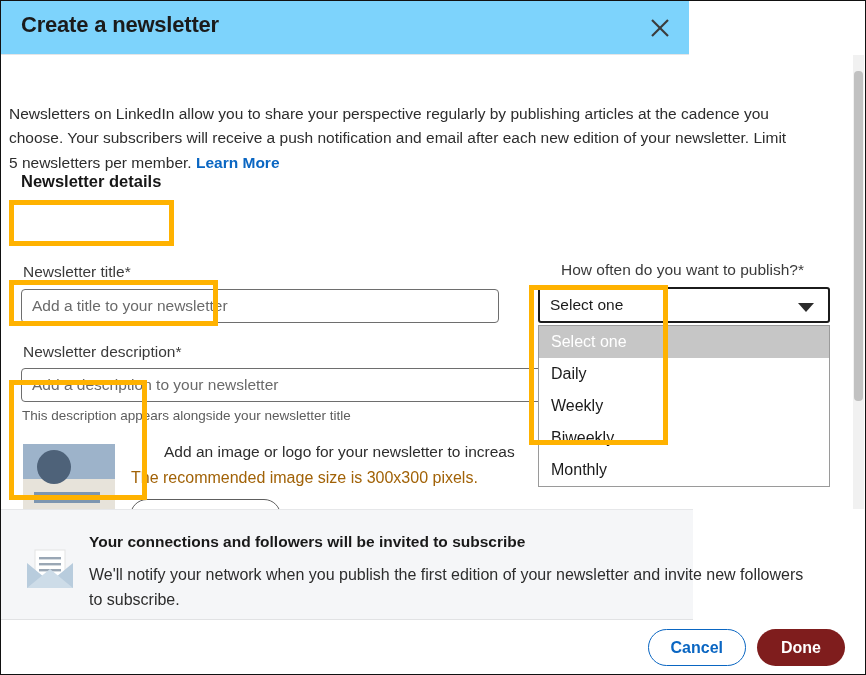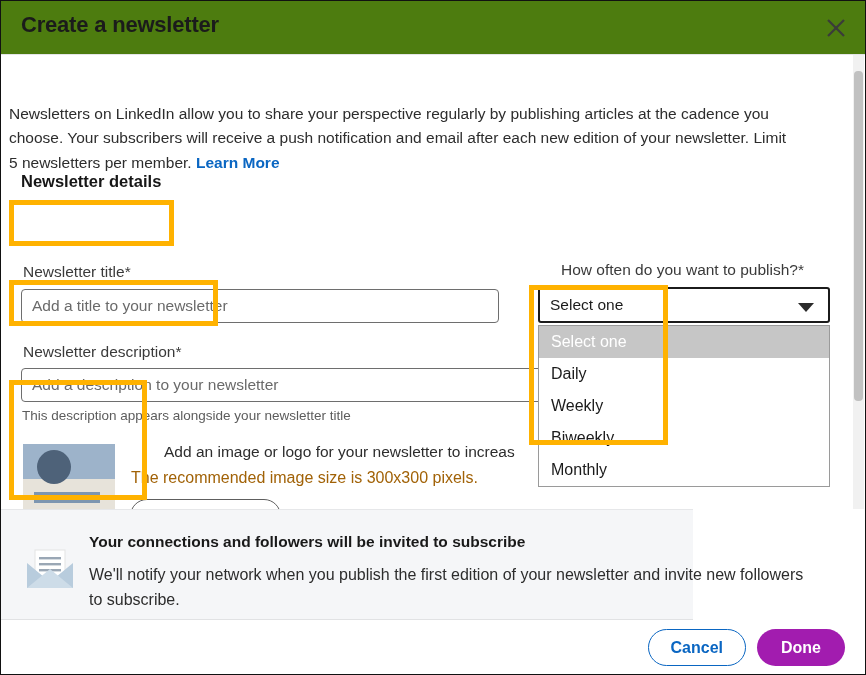--- a/index.html
+++ b/index.html
@@ -18,23 +18,23 @@
     overflow: hidden;
     background: #ffffff;
     box-sizing: border-box;
     border: 1px solid #111111;
   }
 
   
   .modal-header {
     position: absolute;
     left: 0; top: 0;
-    width: 864px;
+    width: 688px;
     height: 54px;
-    background: #4d7c0f;
+    background: #7dd3fc;
     border-bottom: 1px solid #e4e5e7;
     box-sizing: border-box;
   }
   .modal-title {
     position: absolute;
     left: 20px;
     top: 11px;
     font-size: 22px;
     font-weight: bold;
     color: #1b1b1b;
@@ -330,21 +330,21 @@
     cursor: pointer;
   }
   .btn-done {
     position: absolute;
     right: 20px;
     top: 9px;
     height: 37px;
     padding: 0 24px;
     border: none;
     border-radius: 19px;
-    background: #a21caf;
+    background: #7f1d1d;
     color: #ffffff;
     font-family: "Liberation Sans", sans-serif;
     font-size: 16px;
     font-weight: bold;
     cursor: pointer;
   }
 
   
   .annot {
     position: absolute;

